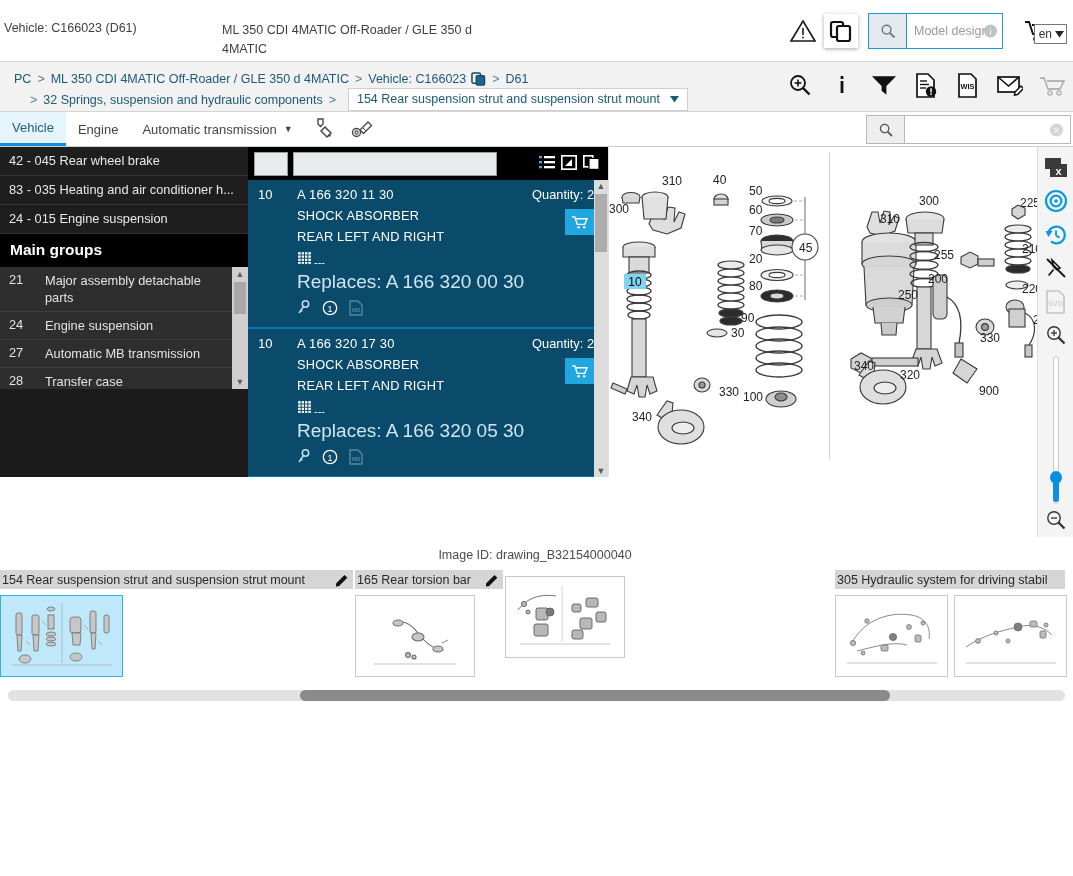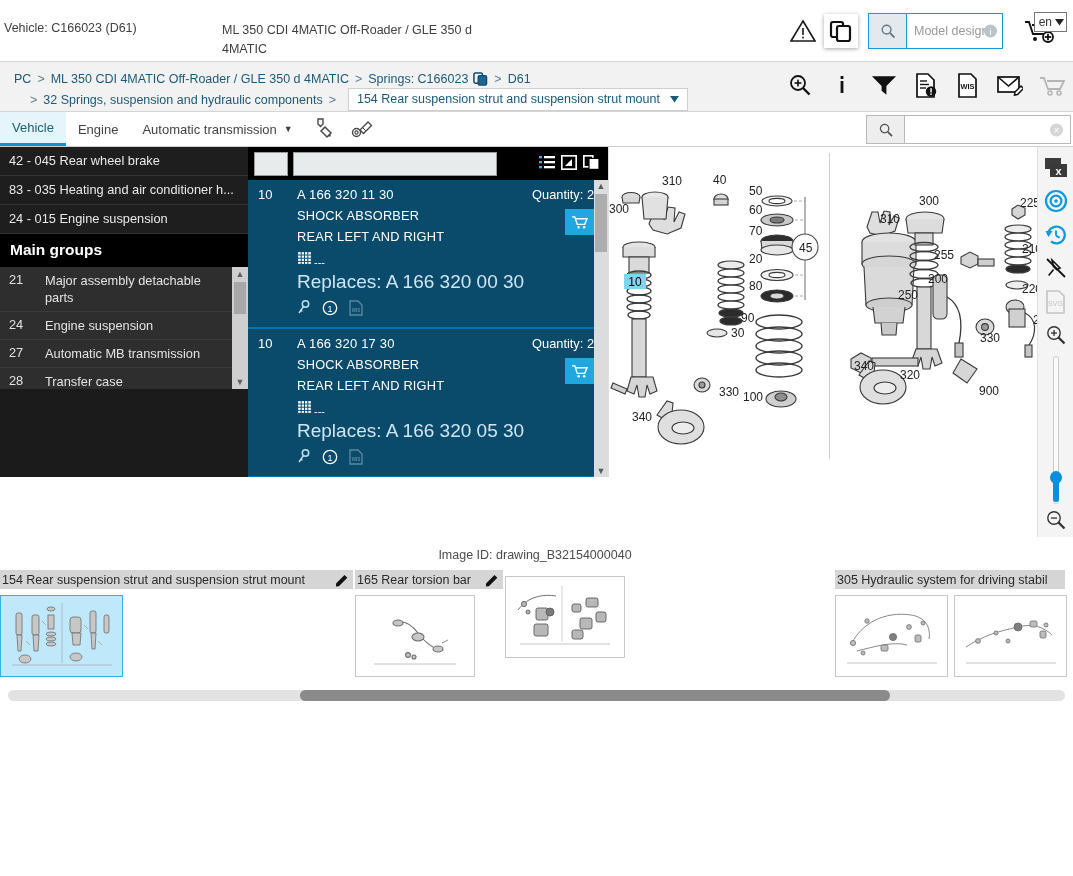--- a/index.html
+++ b/index.html
@@ -60,21 +60,21 @@
   .model-search .ms-ph { color: #9a9a9a; font-size: 12.5px; }
   .ms-info {
     position: absolute; right: 5px; top: 50%; transform: translateY(-50%);
     width: 13px; height: 13px; border-radius: 50%;
     background: #b9c3c8; color: #fff; font-size: 9px;
     display: flex; align-items: center; justify-content: center;
   }
   .cart-hdr { width: 36px; height: 36px; margin-right: 16px;
     display: flex; align-items: center; justify-content: center; }
   .lang-sel {
-    position: absolute; right: 6px; top: 12px;
+    position: absolute; right: 6px; top: 24px;
     border: 1px solid #777; background: #fff;
     font-size: 12px; padding: 1px 2px 1px 4px;
     display: flex; align-items: center; gap: 3px; height: 20px;
   }
 
   
   .breadcrumb-bar {
     position: relative;
     height: 50px;
     background: #f2f2f2;
@@ -334,21 +334,21 @@
         </svg>
     </div>
   </div>
 
   <div class="breadcrumb-bar">
     <div class="bc-line">
       <span class="crumb">PC</span>
       <span class="bc-sep">&gt;</span>
       <span class="crumb">ML 350 CDI 4MATIC Off-Roader / GLE 350 d 4MATIC</span>
       <span class="bc-sep">&gt;</span>
-      <span class="crumb">Springs: C166023</span>
+      <span class="crumb">Vehicle: C166023</span>
       <span class="bc-copy">
         <svg width="15" height="15" viewBox="0 0 16 16">
             <rect x="1" y="2" width="9" height="11" rx="1.5" fill="none" stroke="#10486b" stroke-width="1.6"></rect>
             <rect x="5.5" y="5" width="9" height="10" rx="1.5" fill="#1b6790" stroke="#10486b" stroke-width="1.4"></rect>
           </svg>
       </span>
       <span class="bc-sep">&gt;</span>
       <span class="crumb">D61</span>
     </div>
     <div class="bc-line bc-line2">

